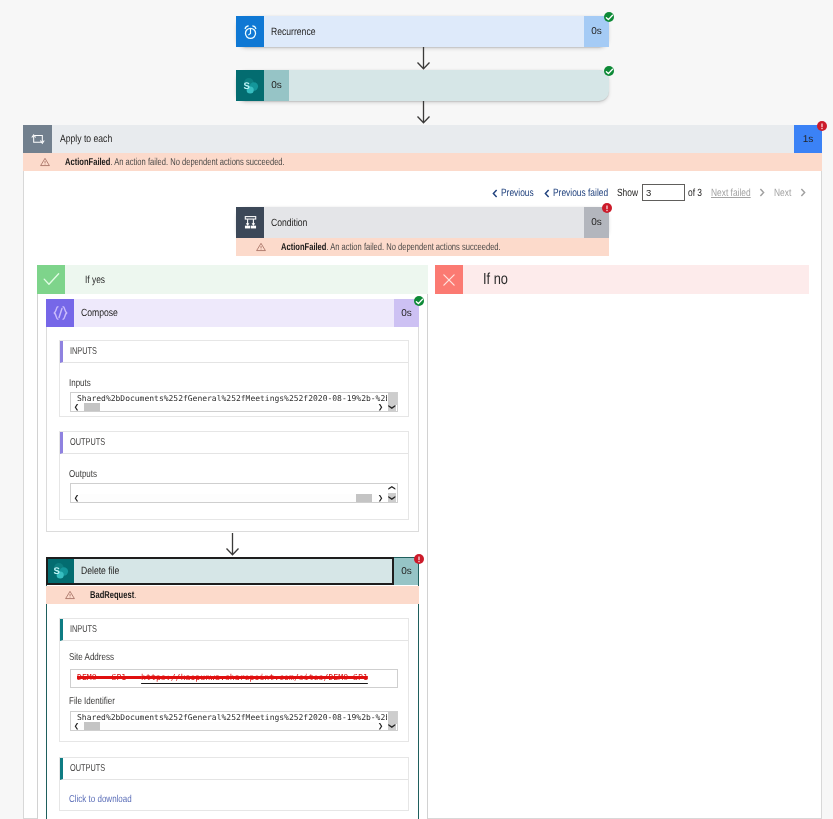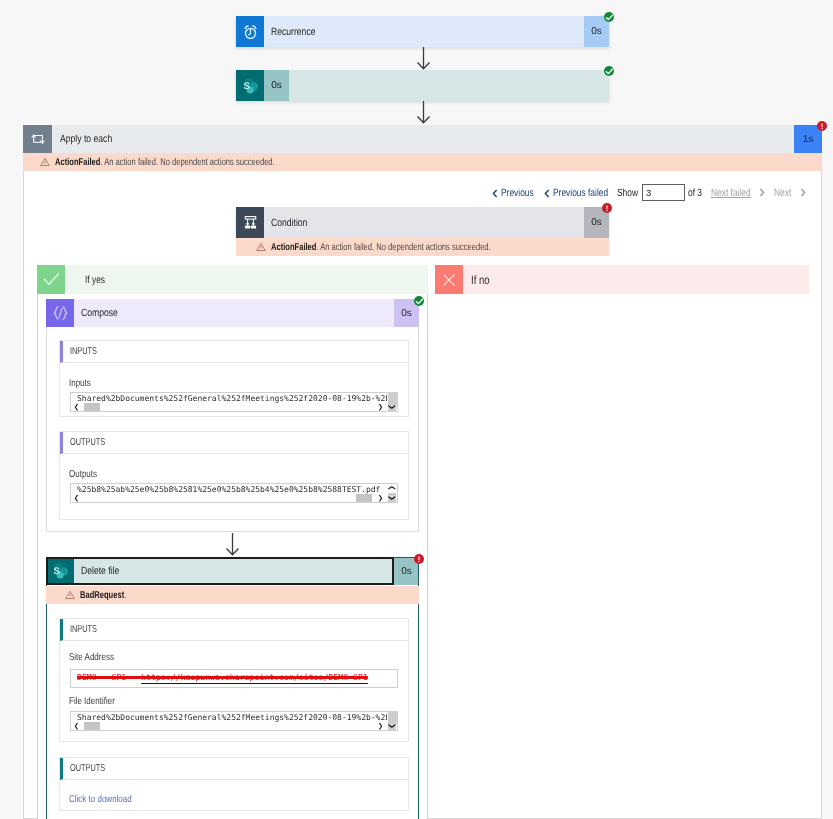--- a/index.html
+++ b/index.html
@@ -2,40 +2,40 @@
 <html><head>
 <meta charset="utf-8">
 <style>
   html,body{margin:0;padding:0;}
   body{width:833px;height:819px;background:#f7f7f7;font-family:"Liberation Sans",sans-serif;
        overflow:hidden;position:relative;-webkit-font-smoothing:antialiased;text-rendering:geometricPrecision;}
   .page{position:absolute;left:0;top:0;width:833px;height:819px;}
 
   
   .card{position:absolute;display:flex;align-items:stretch;height:31px;
-        box-shadow:0 0.3px 0.9px rgba(0,0,0,0.10),0 1.6px 3.6px rgba(0,0,0,0.13);}
+        box-shadow:0 0.3px 0.9px rgba(0,0,0,0.10),0 1.6px 3.6px rgba(0,0,0,0.13);border-radius:10px;}
   .card .ic{width:28px;min-width:28px;display:flex;align-items:center;justify-content:center;}
   .card .nm{flex:1;display:flex;align-items:center;padding-left:7px;
             font-size:10.5px;color:#252423;}
   .card .nm > span{display:inline-block;transform:scaleX(0.82);transform-origin:left center;}
   .card .du{width:14px;min-width:25px;display:flex;align-items:center;justify-content:center;
             font-size:10px;color:#252423;}
   .sq{display:inline-block;transform:scaleX(0.80);transform-origin:left center;white-space:nowrap;}
 
   
   .badge{position:absolute;width:13px;height:13px;border-radius:50%;
          display:flex;align-items:center;justify-content:center;z-index:20;}
   .badge svg{display:block;}
 
   
   .arrow{position:absolute;}
 
   
   .errbar{position:absolute;background:#fcdacb;display:flex;align-items:center;}
-  .errbar .et{font-size:10px;color:#4b4947;margin-left:5px;}
+  .errbar .et{font-size:10px;color:#4b4947;margin-left:15px;}
   .errbar .et .sq{transform:scaleX(0.757);}
   .errbar .et b{font-weight:bold;color:#1b1a19;}
 
   
   .panel{position:absolute;background:#fff;border:1px solid #e6e6e6;}
   .ptitle{height:26px;display:flex;align-items:center;padding-left:13px;
           font-size:10px;color:#424140;border-bottom:1px solid #e4e4e4;}
   .ptitle .sq{transform:scaleX(0.735);}
   .plabel{position:absolute;font-size:10px;color:#3b3a39;}
   .pvalue{position:absolute;border:1px solid #cfcfcf;background:#fff;overflow:hidden;
@@ -240,21 +240,21 @@
   </div>
 
   <div data-name="branch-panel-if-no" style="position:absolute;left:435px;top:265px;width:374px;height:29px;background:#fdebeb;
               border:1px solid #cfbbbb;box-sizing:border-box;"></div>
   <div class="branchhdr" data-name="branch-header-if-no" style="left:435px;top:265px;width:374px;height:29px;background:#fdebeb;box-shadow:none;">
     <div class="bi" data-name="cross-icon" style="background:#fb7a72;width:28px;min-width:28px;">
       <svg width="16" height="16" viewBox="0 0 20 20">
           <path d="M3.6 3.6 L16.4 16.4 M16.4 3.6 L3.6 16.4" stroke="#ffe2de" stroke-width="1.6" fill="none" stroke-linecap="round"></path>
         </svg>
     </div>
-    <div class="bl" data-name="branch-label-if-no" style="padding-left:8px;font-size:12px;"><span class="sq">If no</span></div>
+    <div class="bl" data-name="branch-label-if-no" style="padding-left:20px;font-size:16px;"><span class="sq">If no</span></div>
   </div>
 
   <div data-name="action-group-compose" style="position:absolute;left:46px;top:299px;width:373px;height:233px;background:#fff;
               border:1px solid #dcdcdc;box-sizing:border-box;"></div>
   <div class="card" id="card-compose" data-name="action-card-compose" style="left:46px;top:299px;width:373px;height:28px;background:#eee9fb;box-shadow:none;">
     <div class="ic" data-name="compose-icon" style="background:#7667e8;">
       <svg width="19" height="16" viewBox="0 0 24 21">
         <path d="M8.6 2.4 C5.9 2.4 7.0 9.0 3.8 10.5 C7.0 12.0 5.9 18.6 8.6 18.6" fill="none" stroke="#cabcfb" stroke-width="1.9" stroke-linecap="round" stroke-linejoin="round"></path>
         <path d="M15.4 2.4 C18.1 2.4 17.0 9.0 20.2 10.5 C17.0 12.0 18.1 18.6 15.4 18.6" fill="none" stroke="#cabcfb" stroke-width="1.9" stroke-linecap="round" stroke-linejoin="round"></path>
         <path d="M13.9 4.6 L10.1 16.4" fill="none" stroke="#cabcfb" stroke-width="1.9" stroke-linecap="round"></path>
@@ -292,21 +292,20 @@
       </div>
     </div>
   </div>
 
   <div class="panel" data-name="panel-compose-outputs" style="left:59px;top:431px;width:348px;height:87px;">
     <div class="ptitle" data-name="panel-title-compose-outputs" style="border-left:3px solid #8f82e0;padding-left:7px;height:21px;">
       <span class="sq">OUTPUTS</span>
     </div>
     <div class="plabel" data-name="label-compose-outputs" style="left:9px;top:37px;"><span class="sq">Outputs</span></div>
     <div class="pvalue" data-name="value-compose-outputs" style="left:10px;top:51px;width:326px;height:18px;">
-      <div class="txt" data-name="value-compose-outputs-text">%25b8%25ab%25e0%25b8%2581%25e0%25b8%25b4%25e0%25b8%2588TEST.pdf</div>
       <div class="sbh" data-name="horizontal-scrollbar-compose-outputs" style="width:315px;">
         <div class="trk"></div>
         <div class="thb" style="right:14px;width:16px;"></div>
         <div class="ar" data-name="scroll-left-arrow-icon" style="left:0;top:0;width:11px;">❮</div>
         <div class="ar" data-name="scroll-right-arrow-icon" style="right:0;top:0;width:11px;">❯</div>
       </div>
       <div class="sbv" data-name="vertical-scrollbar-compose-outputs">
         <div class="ar" data-name="scroll-up-arrow-icon" style="left:0;top:0;width:10px;height:8px;">❮</div>
         <div class="ar" data-name="scroll-down-arrow-icon" style="left:0;bottom:0;width:10px;height:8px;background:#cdcdcd;">❯</div>
       </div>

